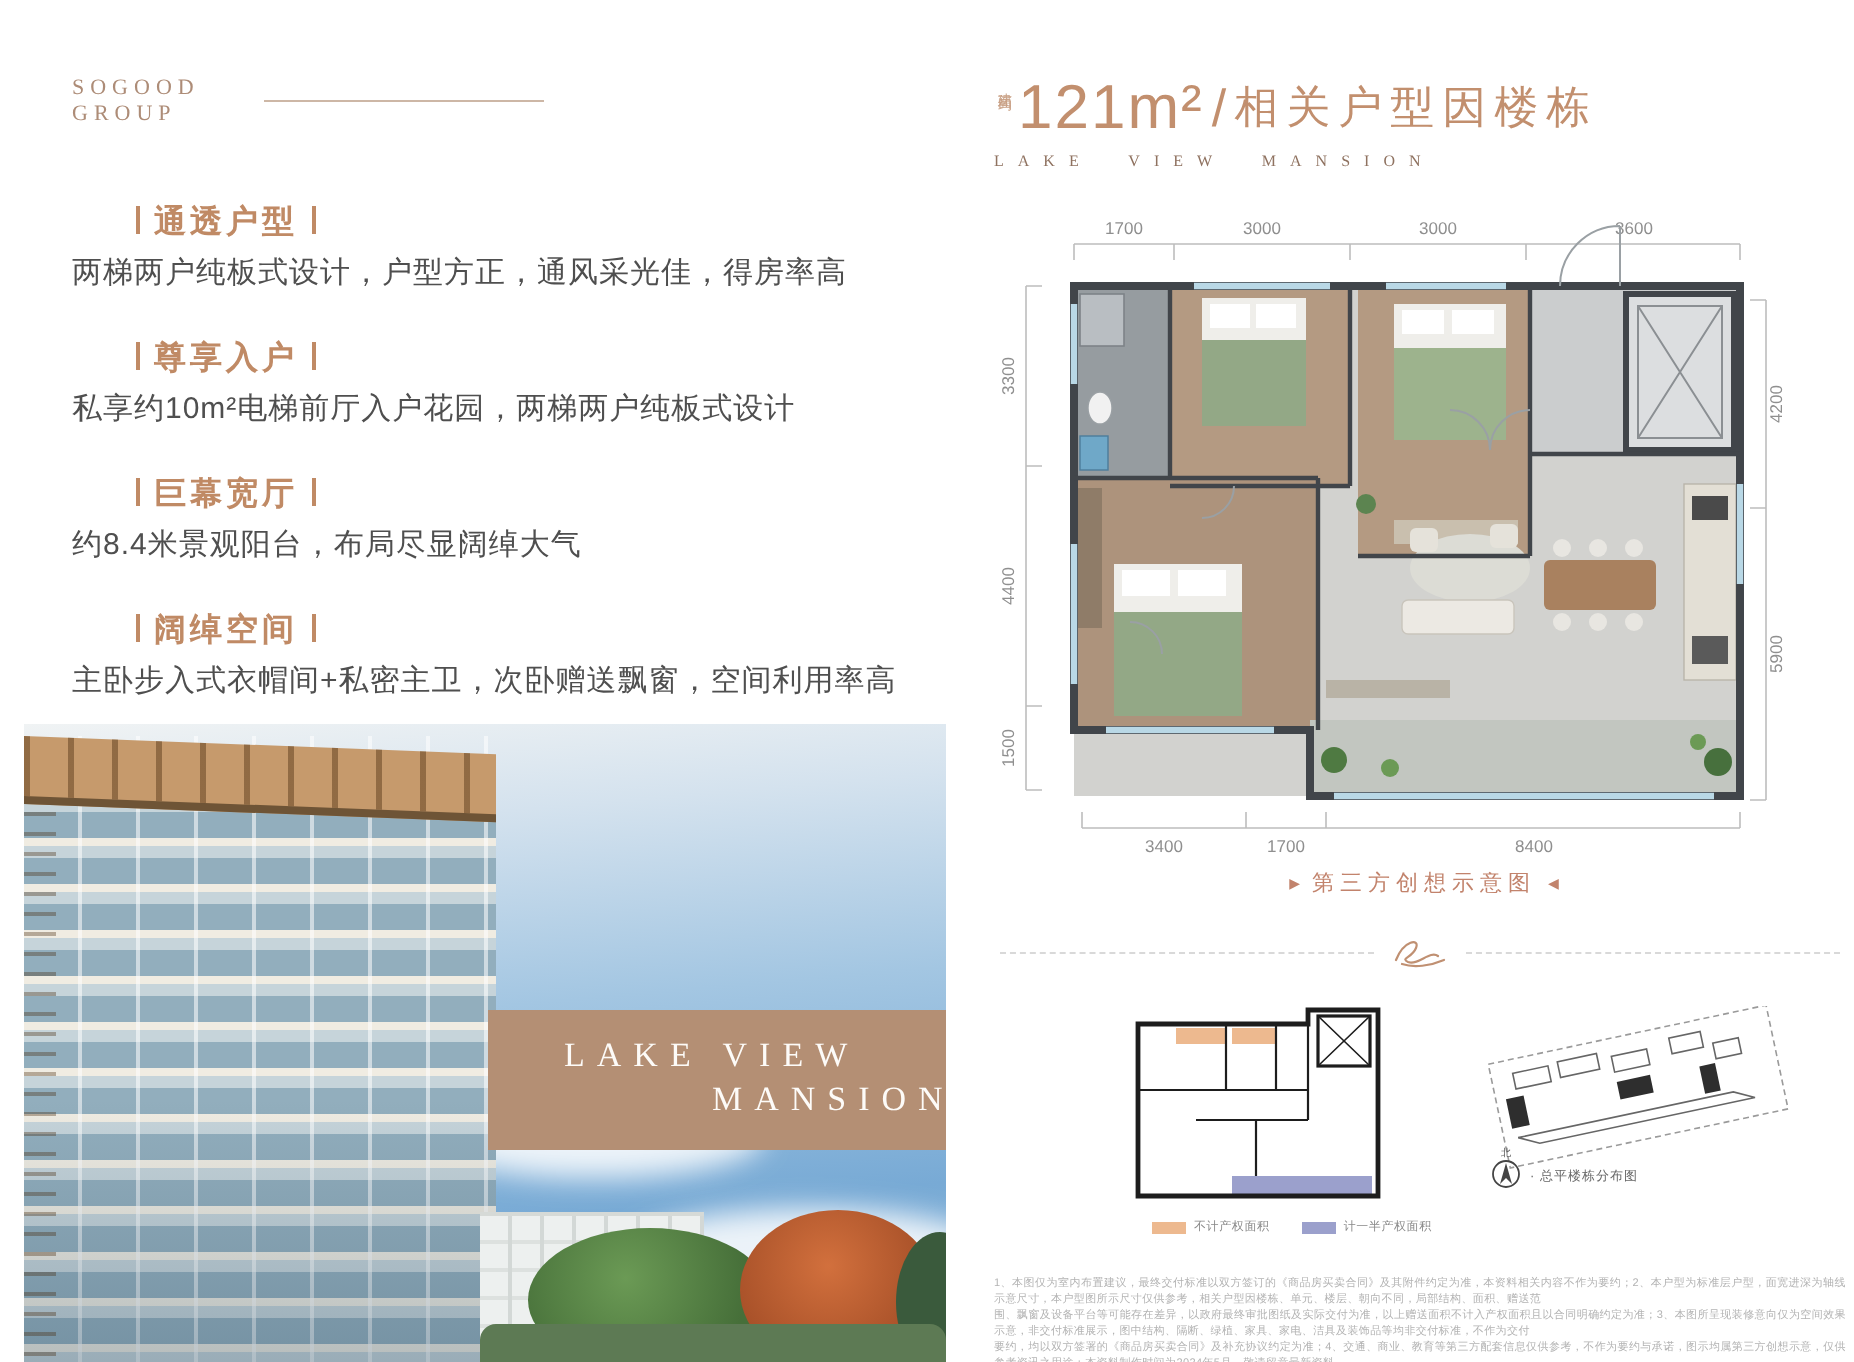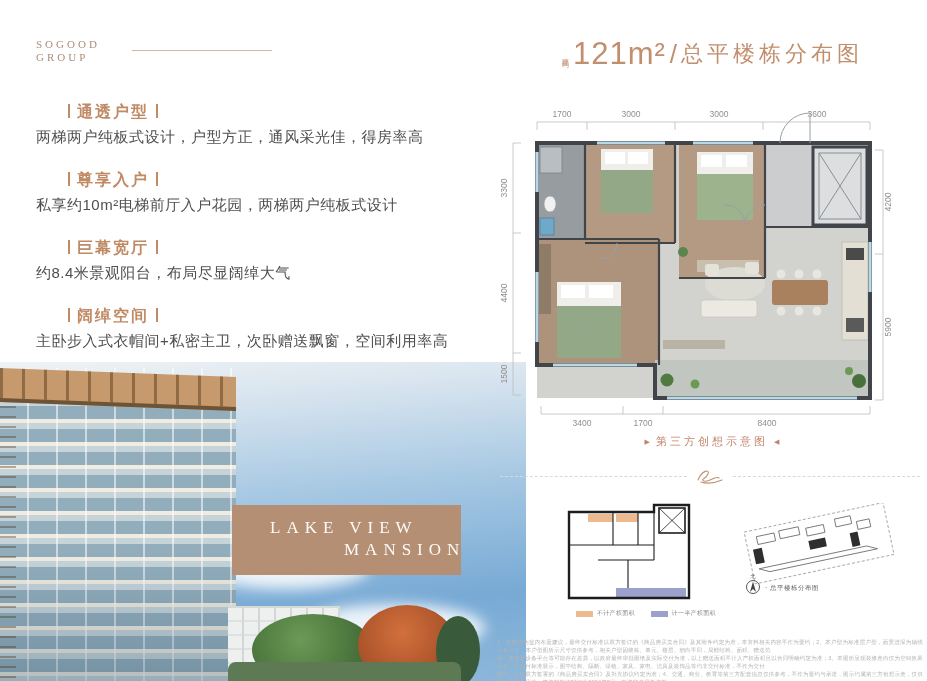--- a/index.html
+++ b/index.html
@@ -14,21 +14,21 @@
 
   
   .features{position:absolute;left:36px;top:102px;width:440px;}
   .feature{margin-bottom:25px;}
   .f-title{color:#c08a65;font-size:16px;font-weight:bold;letter-spacing:2px;line-height:20px;padding-left:32px;}
   .bar{display:inline-block;width:2px;height:14px;background:#c08a65;margin:0 7px;vertical-align:-1px;}
   .bar.first{margin-left:0;}
   .f-desc{color:#4f4f4f;font-size:15px;letter-spacing:.5px;margin-top:7px;line-height:16px;}
 
   
-  .photo{position:absolute;left:0;top:362px;width:526px;height:319px;overflow:hidden;}
+  .photo{position:absolute;left:12px;top:362px;width:461px;height:319px;overflow:hidden;}
   .sky{position:absolute;inset:0;
        background:linear-gradient(175deg,#f0f3f4 0%,#d4e2ee 18%,#a3c6e2 45%,#78aad5 75%,#8cb7da 100%);}
   .cloud{position:absolute;background:#ffffff;border-radius:50%;filter:blur(7px);opacity:.85;}
   .c1{left:200px;top:185px;width:170px;height:42px;}
   .c2{left:300px;top:242px;width:185px;height:48px;}
   .c3{left:120px;top:268px;width:140px;height:34px;}
   .building{position:absolute;left:0;top:6px;width:236px;height:313px;overflow:hidden;}
   .crown{position:absolute;left:0;top:0;width:236px;height:30px;background:#c69a6c;
          transform:skewY(2.2deg);transform-origin:left top;
          background-image:repeating-linear-gradient(90deg,rgba(92,60,28,.5) 0 3px,transparent 3px 22px);
@@ -53,21 +53,21 @@
           background:radial-gradient(circle at 45% 35%,#d2703d,#a44e27 72%);}
   .t-dark{left:436px;top:254px;width:44px;height:70px;background:#3a5a3c;}
   .bush{position:absolute;left:228px;top:300px;width:233px;height:22px;background:#5d7a54;border-radius:8px 8px 0 0;}
   .band{position:absolute;left:232px;top:143px;width:229px;height:70px;background:#b48f74;}
   .band-l1{font-family:"Liberation Serif",serif;color:#fdfbf8;font-size:17px;letter-spacing:6px;
            padding:13px 0 0 38px;line-height:20px;}
   .band-l2{font-family:"Liberation Serif",serif;color:#fdfbf8;font-size:17px;letter-spacing:6px;
            padding:2px 16px 0 112px;line-height:20px;}
 
   
-  .title-block{position:absolute;left:497px;top:36px;width:430px;text-align:center;}
+  .title-block{position:absolute;left:497px;top:36px;width:430px;}
   .title-row{display:inline-flex;align-items:center;justify-content:center;color:#c28f6e;}
   .area-prefix{writing-mode:vertical-rl;text-orientation:upright;font-size:7px;line-height:9px;
                letter-spacing:1px;color:#c9a186;margin-right:3px;height:26px;}
   .area-value{font-size:31px;font-weight:300;letter-spacing:1px;}
   .slash{font-size:26px;font-weight:300;margin:0 4px;}
   .layout-text{font-size:22px;font-weight:500;letter-spacing:4px;}
   .subtitle{margin-top:4px;font-size:8px;letter-spacing:7px;word-spacing:9px;color:#8f7260;
             font-family:"Liberation Serif",serif;}
 
   
@@ -150,22 +150,23 @@
       <div class="band-l1">LAKE VIEW</div>
       <div class="band-l2">MANSION</div>
     </div>
   </div>
 
   <div class="title-block">
     <div class="title-row">
       <span class="area-prefix">建面约</span>
       <span class="area-value">121m²</span>
       <span class="slash">/</span>
-      <span class="layout-text">总平楼栋分布图</span>
-    </div>
+      <span class="layout-text">相关户型因楼栋</span>
+    </div>
+    <div class="subtitle">LAKE VIEW MANSION</div>
   </div>
 
   <svg class="plan-svg" width="430" height="340" viewBox="0 0 430 340">
 
     <g stroke="#bdbdbd" stroke-width="0.8" fill="none">
 
       <path d="M40,30 H373 M40,30 V38 M90,30 V38 M178,30 V38 M266,30 V38 M373,30 V38"></path>
 
       <path d="M16,51 V303 M16,51 H24 M16,141 H24 M16,261 H24 M16,303 H24"></path>
 

